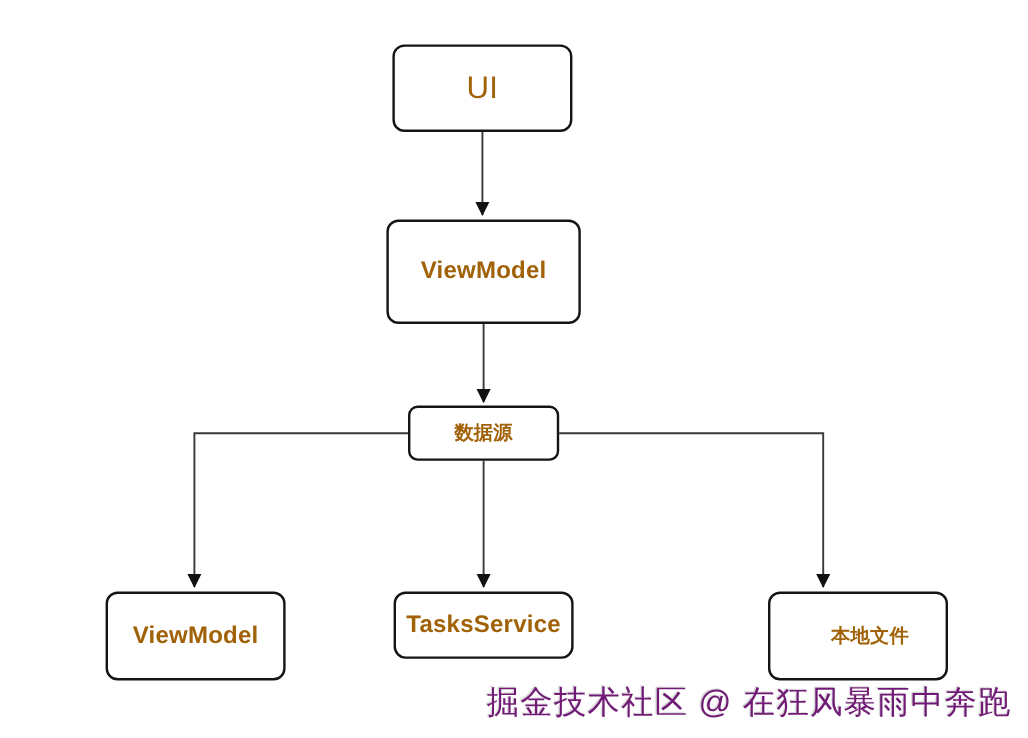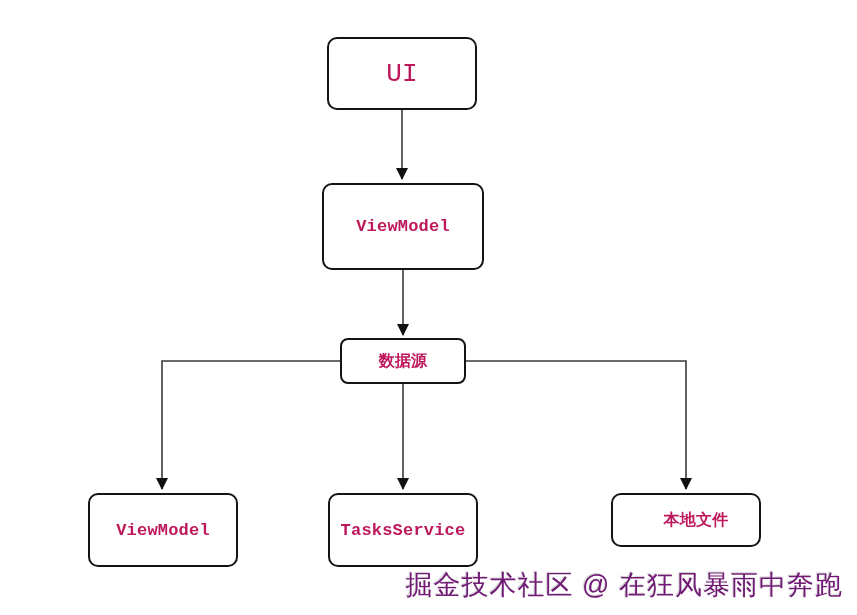--- a/index.html
+++ b/index.html
@@ -28,39 +28,38 @@
   }
   .node {
     position: absolute;
     box-sizing: border-box;
     background: #ffffff;
     border: 2px solid #141414;
     border-radius: 10px;
     display: flex;
     align-items: center;
     justify-content: center;
-    color: #be185d;
+    color: #a16207;
     text-align: center;
-    font-family: Liberation Mono, monospace;
   }
   .node .label {
     font-weight: bold;
-    font-size: 17px;
+    font-size: 20px;
     letter-spacing: 0.2px;
     white-space: nowrap;
   }
   
   .node-ui          { left: 327px; top: 37px;  width: 150px; height: 73px; }
   .node-ui .label   { font-weight: normal; font-size: 26px; }
   .node-viewmodel   { left: 322px; top: 183px; width: 162px; height: 87px; }
   .node-datasource  { left: 340px; top: 338px; width: 126px; height: 46px; border-radius: 8px; }
   .node-datasource .label { font-size: 16px; }
   .node-tasksdao    { left: 88px;  top: 493px; width: 150px; height: 74px; }
-  .node-tasksservice{ left: 328px; top: 493px; width: 150px; height: 74px; align-items: center; }
-  .node-localfile   { left: 611px; top: 493px; width: 150px; height: 54px; padding-left: 20px; }
+  .node-tasksservice{ left: 328px; top: 493px; width: 150px; height: 56px; align-items: center; }
+  .node-localfile   { left: 640px; top: 493px; width: 150px; height: 74px; padding-left: 20px; }
   .node-localfile .label { font-size: 16px; }
 
   .watermark {
     position: absolute;
     right: 14px;
     bottom: 12px;
     font-size: 27px;
     font-weight: 400;
     letter-spacing: 1px;
     color: #701a75;

